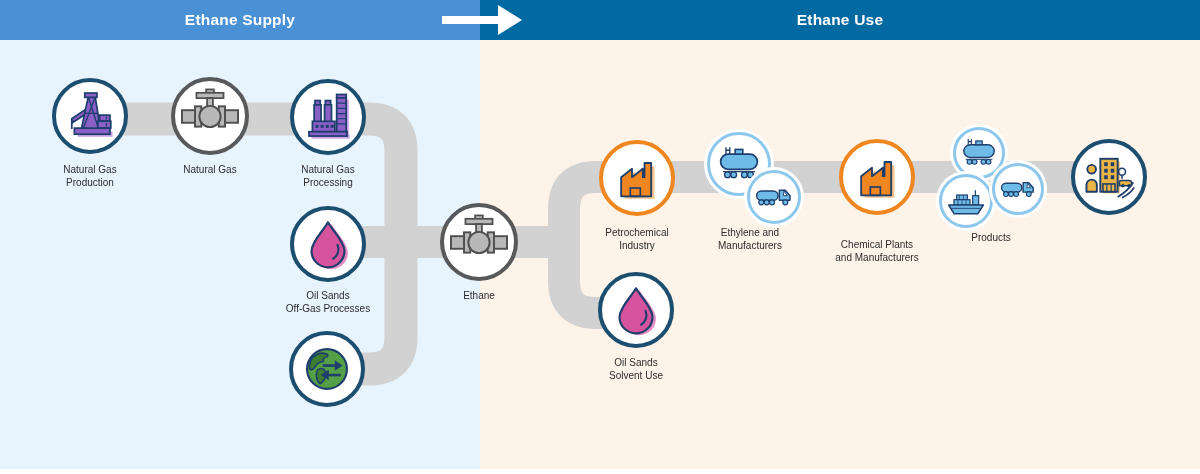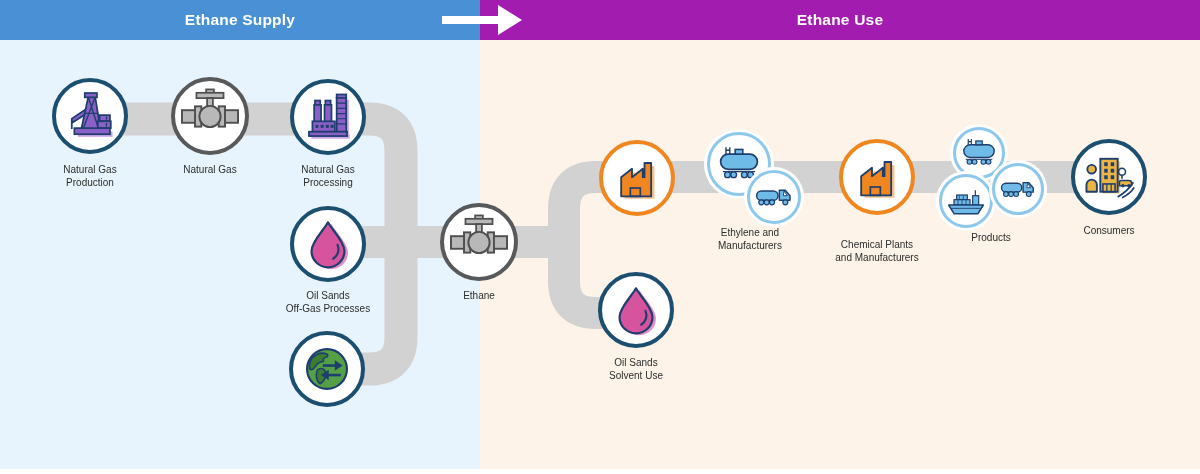--- a/index.html
+++ b/index.html
@@ -3,21 +3,21 @@
 <meta charset="utf-8">
 <style>
   * { margin:0; padding:0; box-sizing:border-box; }
   html,body { width:1200px; height:474px; overflow:hidden; background:#ffffff;
               font-family:"Liberation Sans", sans-serif; }
   .stage { position:relative; width:1200px; height:456px; background:#ffffff; }
 
   
   .hdr { position:absolute; top:0; height:40px; display:flex; align-items:center; justify-content:center; z-index:5; }
   .hdr-supply { left:0; width:480px; background:#4a90d5; }
-  .hdr-use { left:480px; width:720px; background:#a21caf; }
+  .hdr-use { left:480px; width:720px; background:#0369a1; }
   .hdr-title { color:#ffffff; font-size:15.5px; font-weight:bold; letter-spacing:.2px; }
   .hdr-arrow { position:absolute; left:442px; top:3px; z-index:6; }
 
   
   .bg-left  { position:absolute; left:0; top:40px; width:480px; height:429px; background:#e7f3fd; }
   .bg-right { position:absolute; left:480px; top:40px; width:720px; height:429px; background:#fdf3e8; }
   .bg-footer{ position:absolute; left:0; top:469px; width:1200px; height:5px; background:#ffffff; }
 
   .pipes { position:absolute; left:0; top:0; z-index:1; }
 
@@ -146,20 +146,22 @@
   </div>
   <div class="lbl" style="left:479px; top:289px;">Ethane</div>
 
   <div class="node ring-orange" style="left:599px; top:140px; width:76px; height:76px;">
     <svg width="50" height="50" viewBox="0 0 60 60">
       <path d="M15 55 V32 L28 22 V32 L41 22 V32 H43 V16 H51 V55 Z" fill="#f6c390"></path>
       <path d="M11 52 V29 L24 19 V29 L37 19 V29 H39 V12 H47 V52 Z" fill="#f0861f" stroke="#1e3e6d" stroke-width="2.2" stroke-linejoin="round"></path>
       <rect x="22" y="42" width="12" height="10" fill="none" stroke="#1e3e6d" stroke-width="2"></rect>
     </svg>
   </div>
+  <div class="lbl" style="left:637px; top:226px;">Petrochemical
+Industry</div>
 
   <div class="node ring-lblue" style="left:707px; top:132px; width:64px; height:64px;">
     <svg width="46" height="46" viewBox="0 0 60 60">
       <rect x="6" y="17" width="48" height="20" rx="10" fill="#6fbbe8" stroke="#1e3e6d" stroke-width="2.2"></rect>
       <rect x="25" y="11" width="10" height="6" fill="#6fbbe8" stroke="#1e3e6d" stroke-width="2"></rect>
       <path d="M13 17 V8 M18 17 V8 M13 12 h5" stroke="#1e3e6d" stroke-width="1.8" fill="none"></path>
       <path d="M9 40 H51" stroke="#1e3e6d" stroke-width="1.6"></path>
       <circle cx="15" cy="44" r="3.8" fill="#6fbbe8" stroke="#1e3e6d" stroke-width="1.8"></circle>
       <circle cx="23" cy="44" r="3.8" fill="#6fbbe8" stroke="#1e3e6d" stroke-width="1.8"></circle>
       <circle cx="37" cy="44" r="3.8" fill="#6fbbe8" stroke="#1e3e6d" stroke-width="1.8"></circle>
@@ -242,21 +244,20 @@
       <path d="M4 47 V39 a6 6 0 0 1 12 0 v8 z" fill="#eab545" stroke="#1e3e6d" stroke-width="2.2" stroke-linejoin="round"></path>
       <circle cx="45" cy="24" r="4" fill="none" stroke="#1e3e6d" stroke-width="1.8"></circle>
       <path d="M45 28 V32" stroke="#1e3e6d" stroke-width="1.8"></path>
       <path d="M44 34 h9 a3 3 0 0 1 3 3 v3 h-14 v-4 a2 2 0 0 1 2 -2 z" fill="#eab545" stroke="#1e3e6d" stroke-width="1.8" stroke-linejoin="round"></path>
       <circle cx="46" cy="40" r="2" fill="#1e3e6d"></circle>
       <circle cx="53" cy="40" r="2" fill="#1e3e6d"></circle>
       <path d="M40 53 Q52 46 58 36" stroke="#1e3e6d" stroke-width="2" fill="none"></path>
       <path d="M45 54 Q55 49 59 42" stroke="#1e3e6d" stroke-width="2" fill="none"></path>
     </svg>
   </div>
-  <div class="lbl" style="left:1109px; top:224px;">Consumers</div>
 
   <div class="node ring-navy" style="left:598px; top:272px; width:76px; height:76px;">
     <svg width="52" height="52" viewBox="0 0 60 60">
       <path d="M34 7 C30 15 15 29 15 40 a19 19 0 0 0 38 0 C53 29 38 15 34 7 Z" fill="#e18fc5"></path>
       <path d="M30 5 C26 13 11 27 11 38 a19 19 0 0 0 38 0 C49 27 34 13 30 5 Z" fill="#d6549e" stroke="#1e3e6d" stroke-width="2.5" stroke-linejoin="round"></path>
       <path d="M41 31 a13 13 0 0 1 -5 16" stroke="#1e3e6d" stroke-width="2.5" fill="none" stroke-linecap="round"></path>
     </svg>
   </div>
   <div class="lbl" style="left:636px; top:356px;">Oil Sands
 Solvent Use</div>

